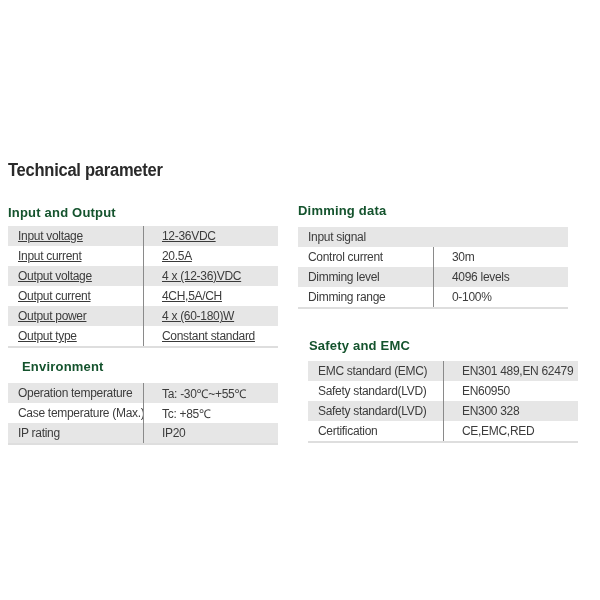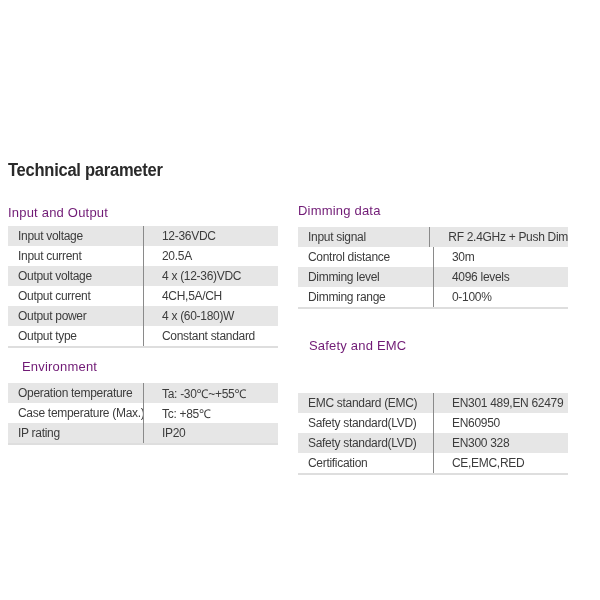--- a/index.html
+++ b/index.html
@@ -1,37 +1,37 @@
 <!DOCTYPE html>
 <html><head>
 <meta charset="utf-8">
 <style>
   html, body { margin:0; padding:0; background:#ffffff; }
   body { width:600px; height:600px; position:relative; overflow:hidden;
          font-family:"Liberation Sans", sans-serif; color:#3a3a3a; }
   .title { position:absolute; left:8px; top:160px; font-size:18px; font-weight:bold;
            color:#2a2a2a; letter-spacing:-0.3px; transform:scaleX(0.92); transform-origin:left; }
-  .section-h { position:absolute; font-size:13px; font-weight:normal; color:#701a75;
+  .section-h { position:absolute; font-size:13px; font-weight:bold; color:#14532d;
                letter-spacing:0.2px; }
   .tbl { position:absolute; border-bottom:2px solid #dedede; }
   .row { display:flex; height:20px; align-items:center; font-size:12px; color:#3c3c3c;
          transform-origin:left; }
   .row.alt { background:#e6e6e6; }
   .cell-k { box-sizing:border-box; padding-left:10px; white-space:nowrap; height:100%;
             display:flex; align-items:center; letter-spacing:-0.3px; }
   .cell-v { box-sizing:border-box; padding-left:18px; white-space:nowrap; height:100%;
             display:flex; align-items:center; border-left:1px solid #8a8a8a; letter-spacing:-0.3px; }
 </style>
 </head>
 <body>
 
 <div class="title">Technical parameter</div>
 
 <div class="section-h" style="left:8px;top:205px;">Input and Output</div>
-<div class="tbl" style="left:8px;top:226px;width:270px;">
+<div class="tbl" style="left:8px;top:226px;width:270px;text-decoration:underline;">
   <div class="row alt">
       <div class="cell-k" style="width:135px">Input voltage</div>
       <div class="cell-v">12-36VDC</div>
     </div>
   <div class="row">
       <div class="cell-k" style="width:135px">Input current</div>
       <div class="cell-v">20.5A</div>
     </div>
   <div class="row alt">
       <div class="cell-k" style="width:135px">Output voltage</div>
@@ -64,38 +64,37 @@
   <div class="row alt">
       <div class="cell-k" style="width:135px">IP rating</div>
       <div class="cell-v">IP20</div>
     </div>
 </div>
 
 <div class="section-h" style="left:298px;top:203px;text-align:center;">Dimming data</div>
 <div class="tbl" style="left:298px;top:227px;width:270px;">
   <div class="row alt">
       <div class="cell-k" style="width:135px">Input signal</div>
-      <div class="cell-v">RF 2.4GHz + Push Dim</div>
     </div>
   <div class="row">
-      <div class="cell-k" style="width:135px">Control distance</div>
+      <div class="cell-k" style="width:135px">Control current</div>
       <div class="cell-v">30m</div>
     </div>
   <div class="row alt">
       <div class="cell-k" style="width:135px">Dimming level</div>
       <div class="cell-v">4096 levels</div>
     </div>
   <div class="row">
       <div class="cell-k" style="width:135px">Dimming range</div>
       <div class="cell-v">0-100%</div>
     </div>
 </div>
 
 <div class="section-h" style="left:284px;top:338px;margin-left:25px;">Safety and EMC</div>
-<div class="tbl" style="left:298px;top:361px;width:270px;margin-top:32px;">
+<div class="tbl" style="left:308px;top:361px;width:270px;">
   <div class="row alt">
       <div class="cell-k" style="width:135px">EMC standard (EMC)</div>
       <div class="cell-v">EN301 489,EN 62479</div>
     </div>
   <div class="row">
       <div class="cell-k" style="width:135px">Safety standard(LVD)</div>
       <div class="cell-v">EN60950</div>
     </div>
   <div class="row alt">
       <div class="cell-k" style="width:135px">Safety standard(LVD)</div>

